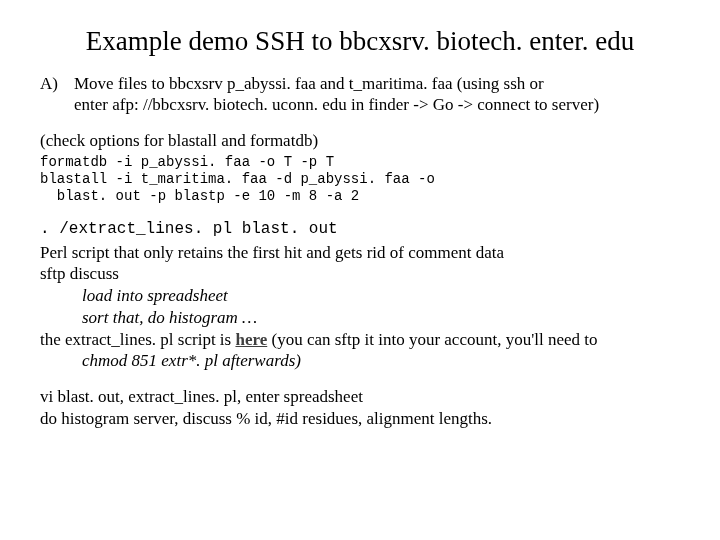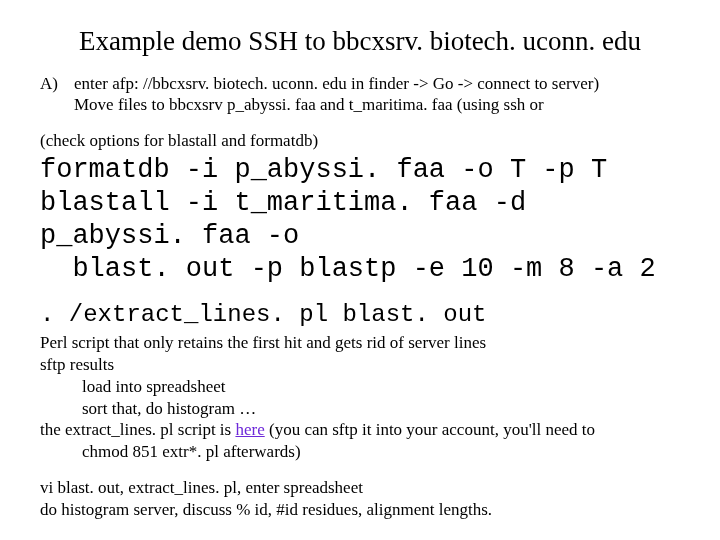--- a/index.html
+++ b/index.html
@@ -29,69 +29,71 @@
   }
   .item-body {
     flex: 1;
   }
   .check-note {
     margin-top: 14px;
     margin-bottom: 2px;
   }
   .code {
     font-family: "Courier New", Courier, monospace;
-    font-size: 27px;
+    font-size: 14px;
     white-space: pre-wrap;
     line-height: 1.22;
     margin-bottom: 10px;
   }
   .code2 {
     font-family: "Courier New", Courier, monospace;
-    font-size: 24px;
+    font-size: 16px;
     white-space: pre-wrap;
     margin-top: 14px;
     margin-bottom: 2px;
   }
   .para {
     margin-top: 0;
     margin-bottom: 0;
   }
   .indent {
     padding-left: 42px;
+    font-style: italic;
   }
   .link {
-    color: #6d28d9;
+    color: #404040;
     text-decoration: underline;
     cursor: pointer;
+    font-weight: bold;
   }
   .gap { height: 14px; }
 </style>
 </head>
 <body>
 
-<div class="title">Example demo SSH to bbcxsrv. biotech. uconn. edu</div>
+<div class="title">Example demo SSH to bbcxsrv. biotech. enter. edu</div>
 
 <div class="item-row">
   <div class="item-marker">A)</div>
   <div class="item-body">
+    <div>Move files to bbcxsrv p_abyssi. faa and t_maritima. faa   (using ssh or</div>
     <div>enter afp: //bbcxsrv. biotech. uconn. edu in finder -&gt; Go -&gt; connect to server)</div>
-    <div>Move files to bbcxsrv p_abyssi. faa and t_maritima. faa   (using ssh or</div>
   </div>
 </div>
 
 <div class="check-note">(check options for blastall and formatdb)</div>
 
 <div class="code">formatdb -i p_abyssi. faa -o T -p T
 blastall -i t_maritima. faa -d p_abyssi. faa -o
   blast. out -p blastp -e 10 -m 8 -a 2</div>
 
 <div class="code2">. /extract_lines. pl blast. out</div>
 
-<div class="para">Perl script that only retains the first hit and gets rid of server lines</div>
-<div class="para">sftp results</div>
+<div class="para">Perl script that only retains the first hit and gets rid of comment data</div>
+<div class="para">sftp discuss</div>
 <div class="para indent">load into spreadsheet</div>
 <div class="para indent">sort that, do histogram …</div>
 <div class="para">
   <span>the extract_lines. pl script is </span><span class="link">here</span><span> (you can sftp it into your account, you'll need to</span>
 </div>
 <div class="para indent">chmod 851 extr*. pl afterwards)</div>
 
 <div class="gap"></div>
 
 <div class="para">vi blast. out, extract_lines. pl, enter spreadsheet</div>

